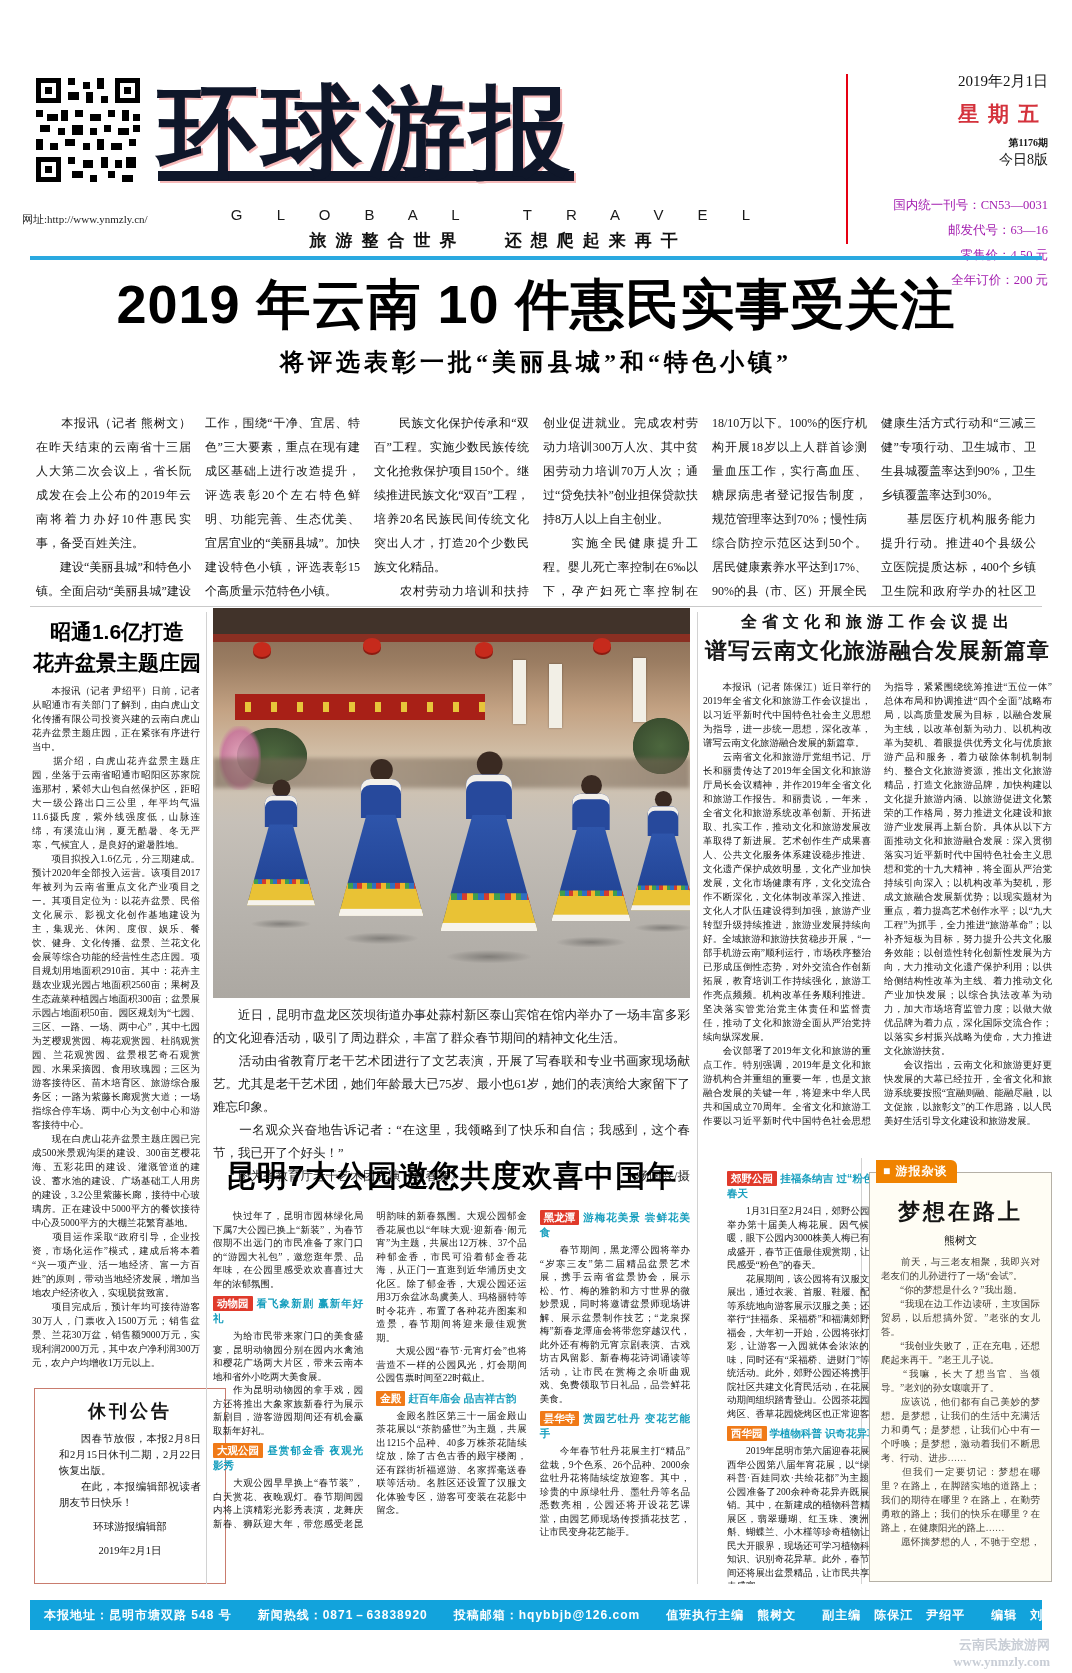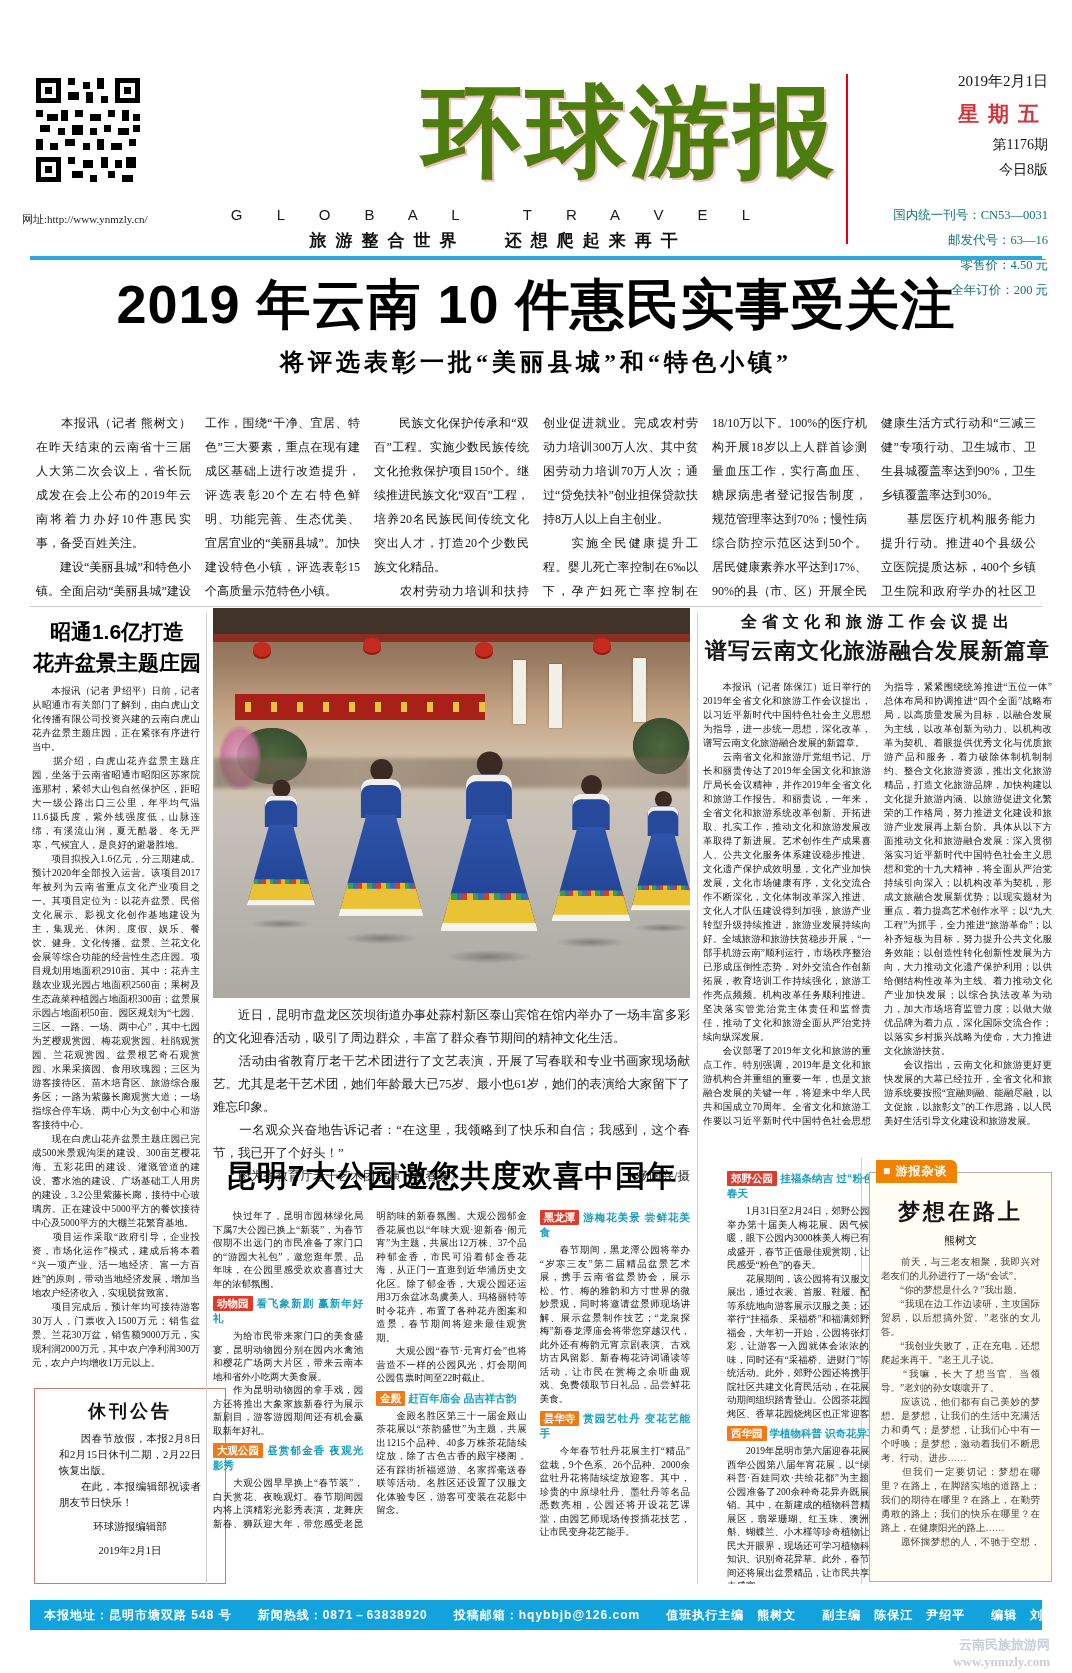--- a/index.html
+++ b/index.html
@@ -6,31 +6,31 @@
   #page{position:relative;width:1072px;height:1673px;background:#ffffff;margin:0 auto;
         font-family:"Liberation Serif","DejaVu Serif",serif;color:#151515;overflow:hidden;}
   .abs{position:absolute;}
   .sans{font-family:"Liberation Sans","DejaVu Sans",sans-serif;}
   .preline{white-space:pre-line;}
   .just{text-align:justify;text-justify:inter-ideograph;}
 
   
   .qr{left:36px;top:78px;width:104px;height:104px;}
   .qr-url{left:22px;top:212px;width:150px;font-size:11px;color:#222;}
-  .mast-title{left:158px;top:58px;width:680px;text-align:right;font-size:100px;line-height:150px;
-              font-weight:bold;color:#4d7c0f;letter-spacing:4px;text-shadow:2px 2px 0 #f6b9b9;}
+  .mast-title{left:158px;top:58px;width:680px;text-align:left;font-size:100px;line-height:150px;
+              font-weight:bold;color:#0f172a;letter-spacing:4px;text-shadow:2px 2px 0 #f6b9b9;text-decoration:underline;}
   .mast-en{left:158px;top:206px;width:680px;text-align:center;font-size:15px;letter-spacing:15px;color:#1a1a1a;}
   .mast-slogan{left:158px;top:229px;width:680px;text-align:center;font-size:17px;font-weight:bold;letter-spacing:9px;color:#111;}
   .red-vline{left:846px;top:74px;width:2px;height:170px;background:#e60012;}
   .hdr-info{left:852px;top:72px;width:196px;text-align:right;}
   .hi-date{font-size:15px;margin-bottom:9px;color:#111;}
   .hi-week{font-size:21px;font-weight:bold;color:#d4323c;letter-spacing:9px;margin-bottom:8px;}
-  .hi-issue{font-size:14px;margin-bottom:7px;}
+  .hi-issue{font-size:10px;margin-bottom:1px;font-weight:bold;}
   .hi-pages{font-size:14px;margin-bottom:24px;}
-  .hi-small{font-size:12.5px;line-height:25px;color:#0f766e;}
+  .hi-small{font-size:12.5px;line-height:25px;color:#a21caf;}
 
   .cyan-rule{left:30px;top:256px;width:1012px;height:4px;background:#2aa9e0;}
 
   
   .lead-hl{left:40px;top:272px;width:992px;text-align:center;font-size:54px;line-height:64px;
            font-weight:bold;color:#000;letter-spacing:1px;}
   .lead-sub{left:40px;top:346px;width:992px;text-align:center;font-size:24px;font-weight:bold;letter-spacing:4px;color:#000;}
   .lead-body{left:36px;top:411px;width:1000px;height:212px;column-count:6;column-gap:14px;
              font-size:12px;line-height:24px;overflow:hidden;}
   .hr1{left:30px;top:606px;width:1012px;height:1px;background:#c9c9c9;}

